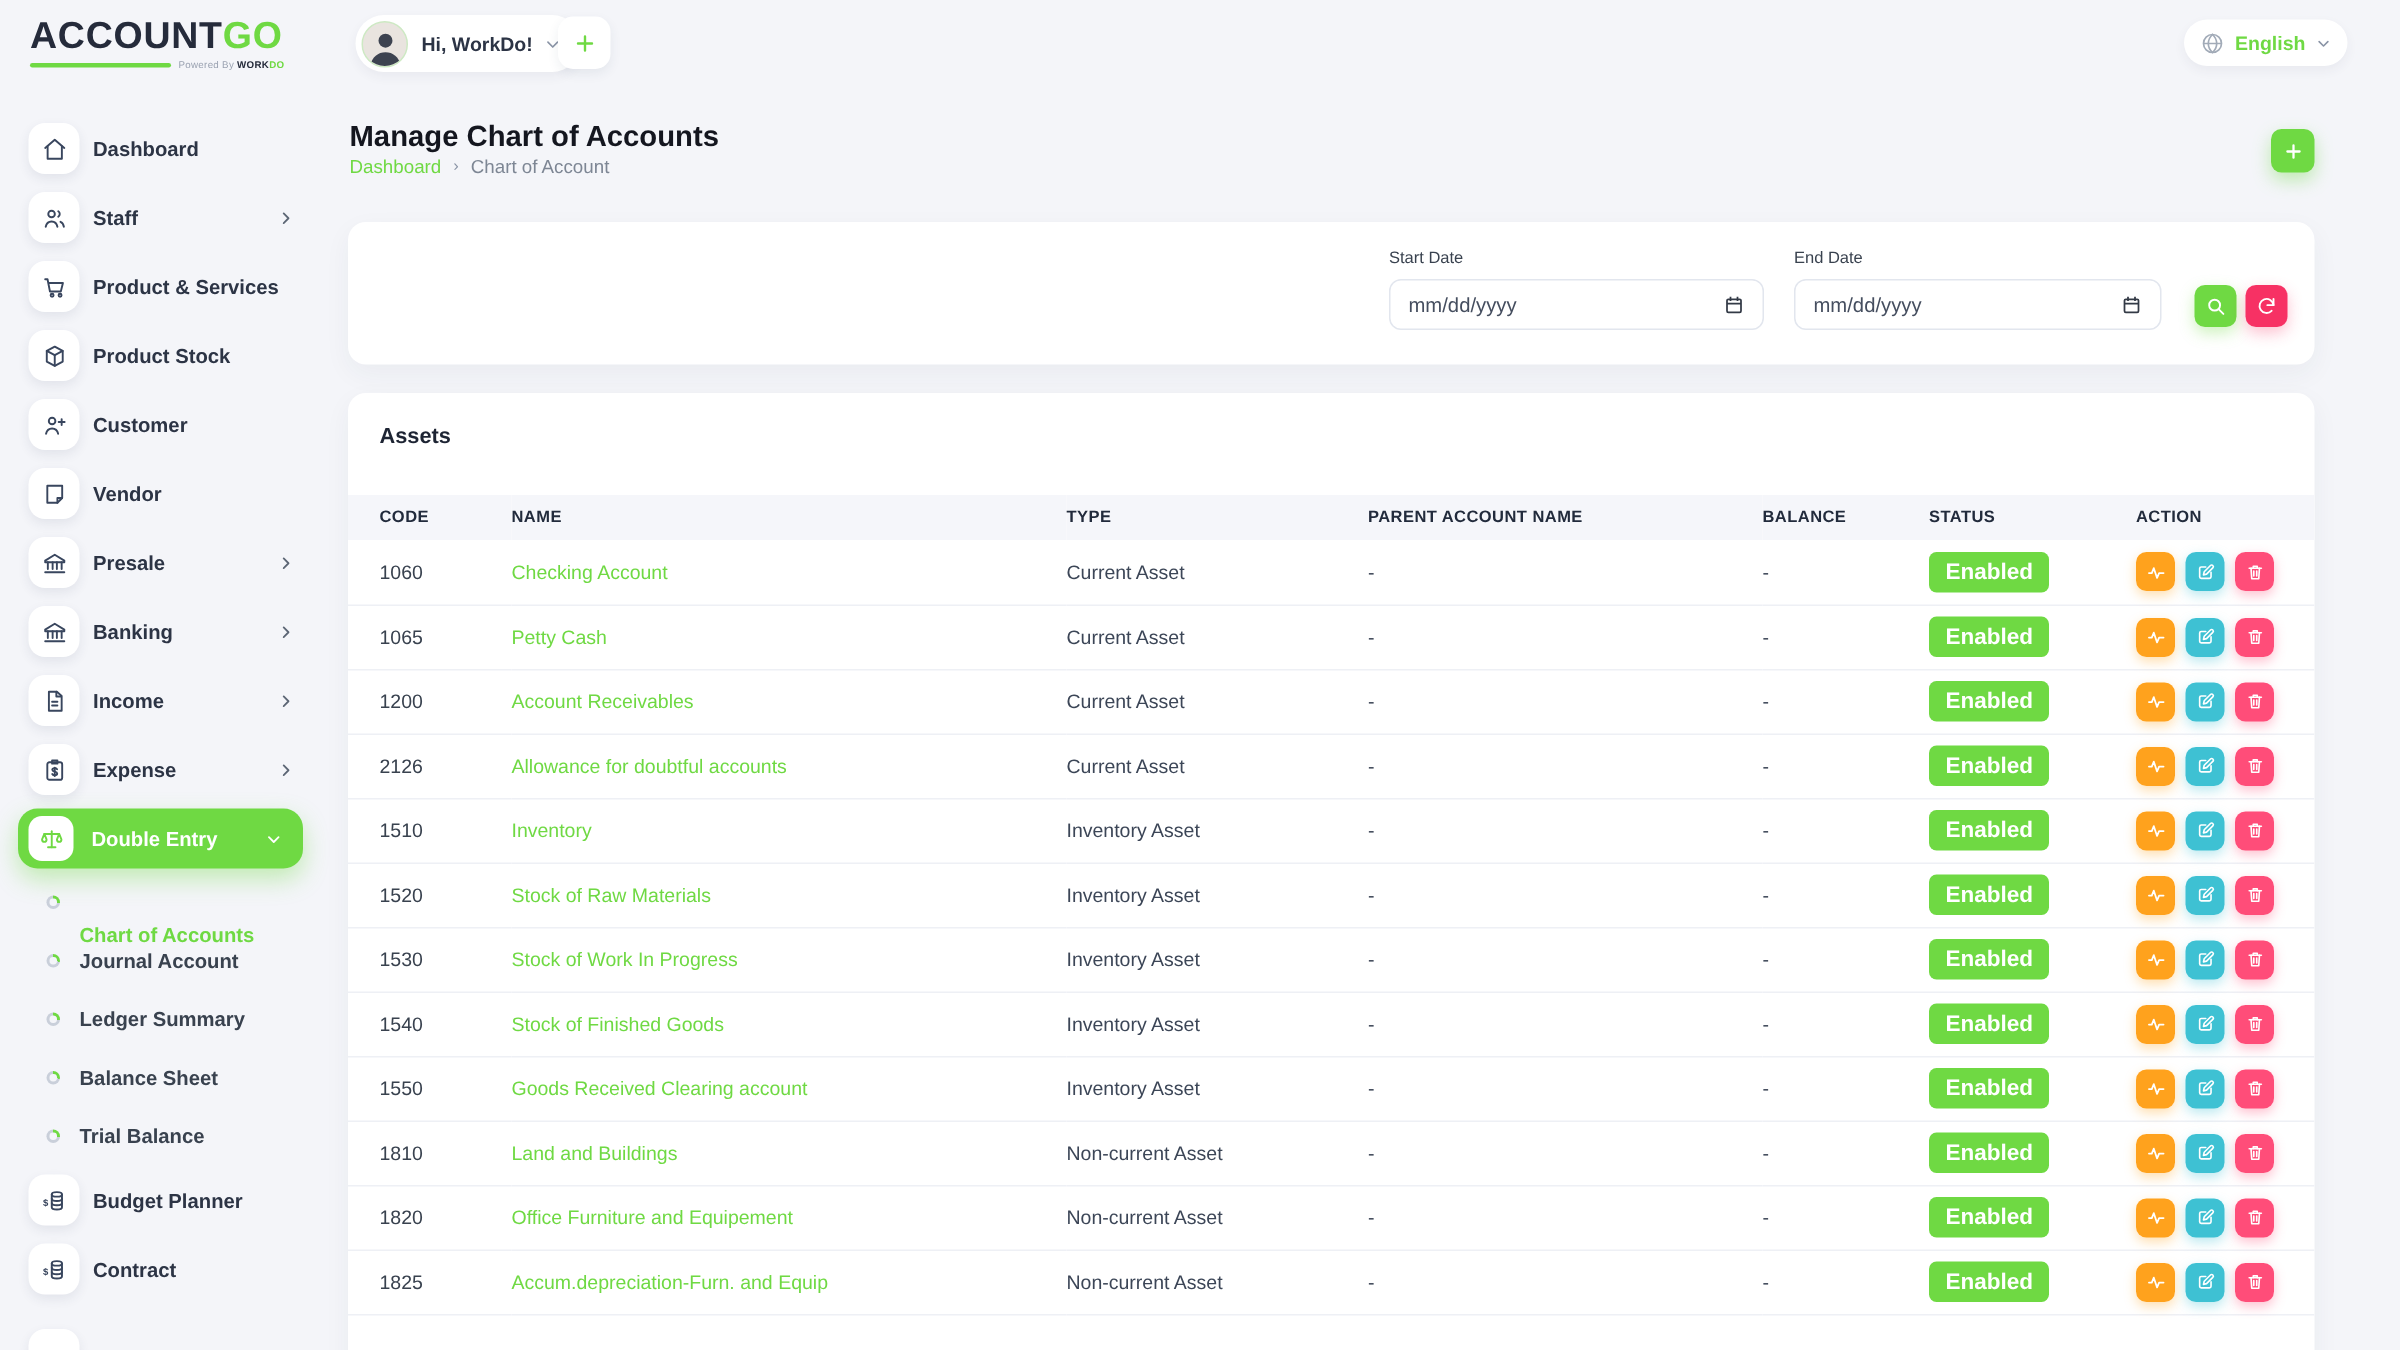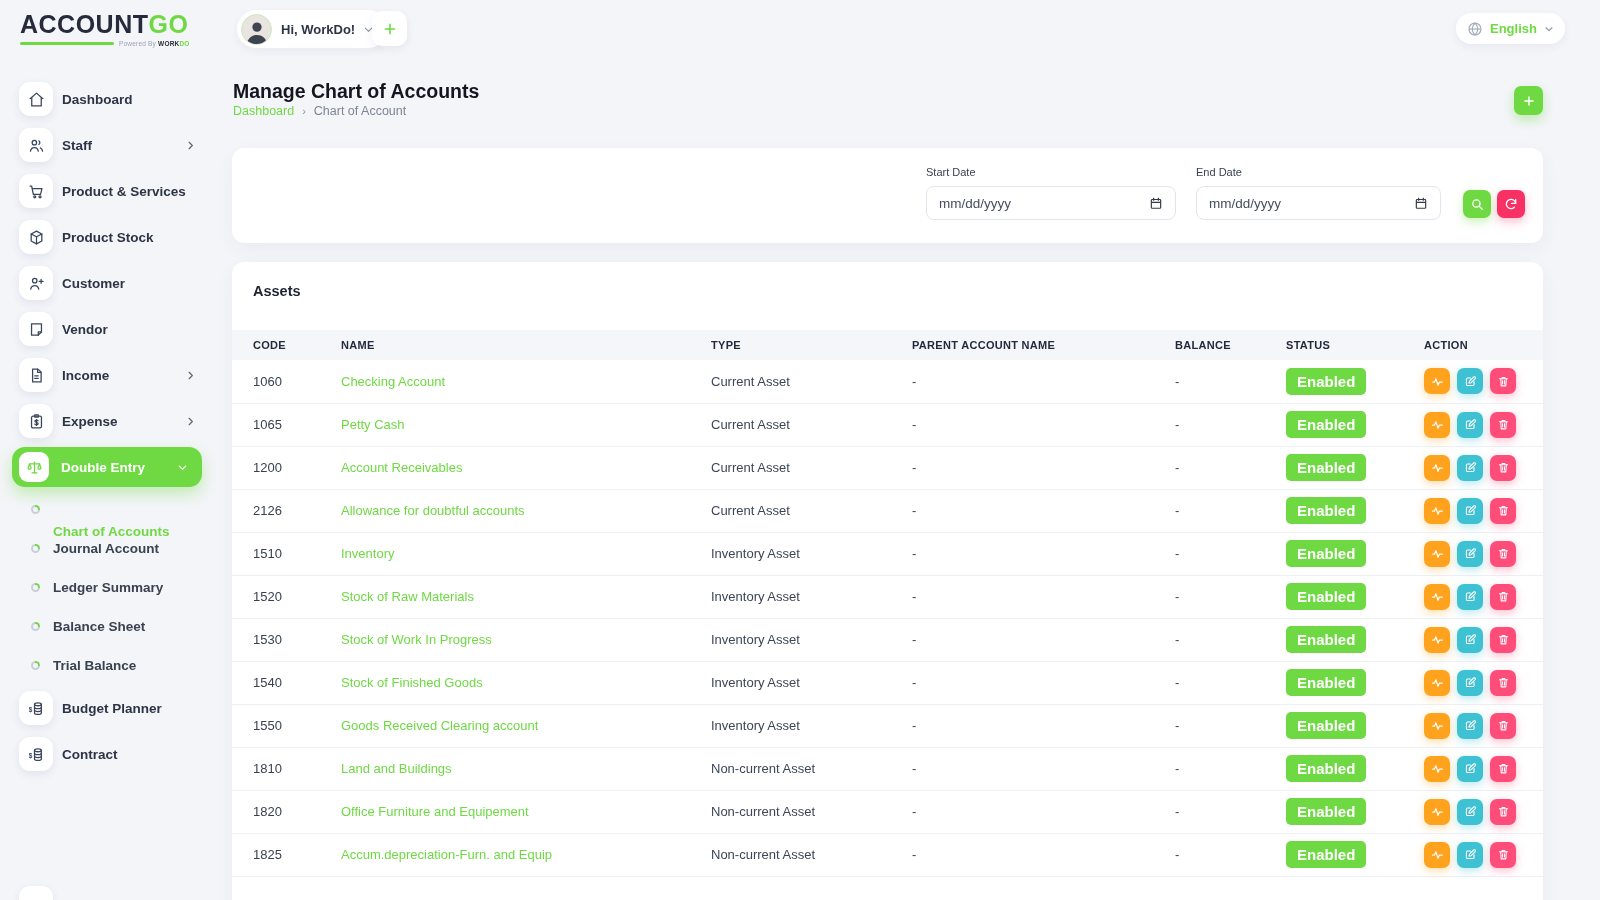--- a/index.html
+++ b/index.html
@@ -180,20 +180,50 @@
           <span class="nav-label">Customer</span>
         </div>
         <div class="nav-item">
           <span class="tile">
             <svg viewBox="0 0 24 24" fill="none" stroke="currentColor" stroke-width="1.8" stroke-linecap="round" stroke-linejoin="round">
               <path d="M5 4h14v11.5L14.5 20H5z"></path>
               <path d="M14.5 20v-4.5H19"></path>
             </svg>
           </span>
           <span class="nav-label">Vendor</span>
+        </div>
+        <div class="nav-item">
+          <span class="tile">
+            <svg viewBox="0 0 24 24" fill="none" stroke="currentColor" stroke-width="1.8" stroke-linecap="round" stroke-linejoin="round">
+              <path d="M3 9.5 12 4l9 5.5V11H3z"></path>
+              <path d="M5.5 11v6.5M10 11v6.5M14 11v6.5M18.5 11v6.5"></path>
+              <path d="M3 20.5h18"></path>
+            </svg>
+          </span>
+          <span class="nav-label">Presale</span>
+          <span class="nav-chevron">
+            <svg viewBox="0 0 24 24" fill="none" stroke="currentColor" stroke-width="1.8" stroke-linecap="round" stroke-linejoin="round">
+              <path d="M9 5l7 7-7 7" stroke-width="2.6"></path>
+            </svg>
+          </span>
+        </div>
+        <div class="nav-item">
+          <span class="tile">
+            <svg viewBox="0 0 24 24" fill="none" stroke="currentColor" stroke-width="1.8" stroke-linecap="round" stroke-linejoin="round">
+              <path d="M3 9.5 12 4l9 5.5V11H3z"></path>
+              <path d="M5.5 11v6.5M10 11v6.5M14 11v6.5M18.5 11v6.5"></path>
+              <path d="M3 20.5h18"></path>
+            </svg>
+          </span>
+          <span class="nav-label">Banking</span>
+          <span class="nav-chevron">
+            <svg viewBox="0 0 24 24" fill="none" stroke="currentColor" stroke-width="1.8" stroke-linecap="round" stroke-linejoin="round">
+              <path d="M9 5l7 7-7 7" stroke-width="2.6"></path>
+            </svg>
+          </span>
         </div>
         <div class="nav-item">
           <span class="tile">
             <svg viewBox="0 0 24 24" fill="none" stroke="currentColor" stroke-width="1.8" stroke-linecap="round" stroke-linejoin="round">
               <path d="M6.5 3h7.5L18.5 7v14h-12z"></path>
               <path d="M13.5 3v4.5H18"></path>
               <path d="M9.5 12.5h5M9.5 16h5"></path>
             </svg>
           </span>
           <span class="nav-label">Income</span>

